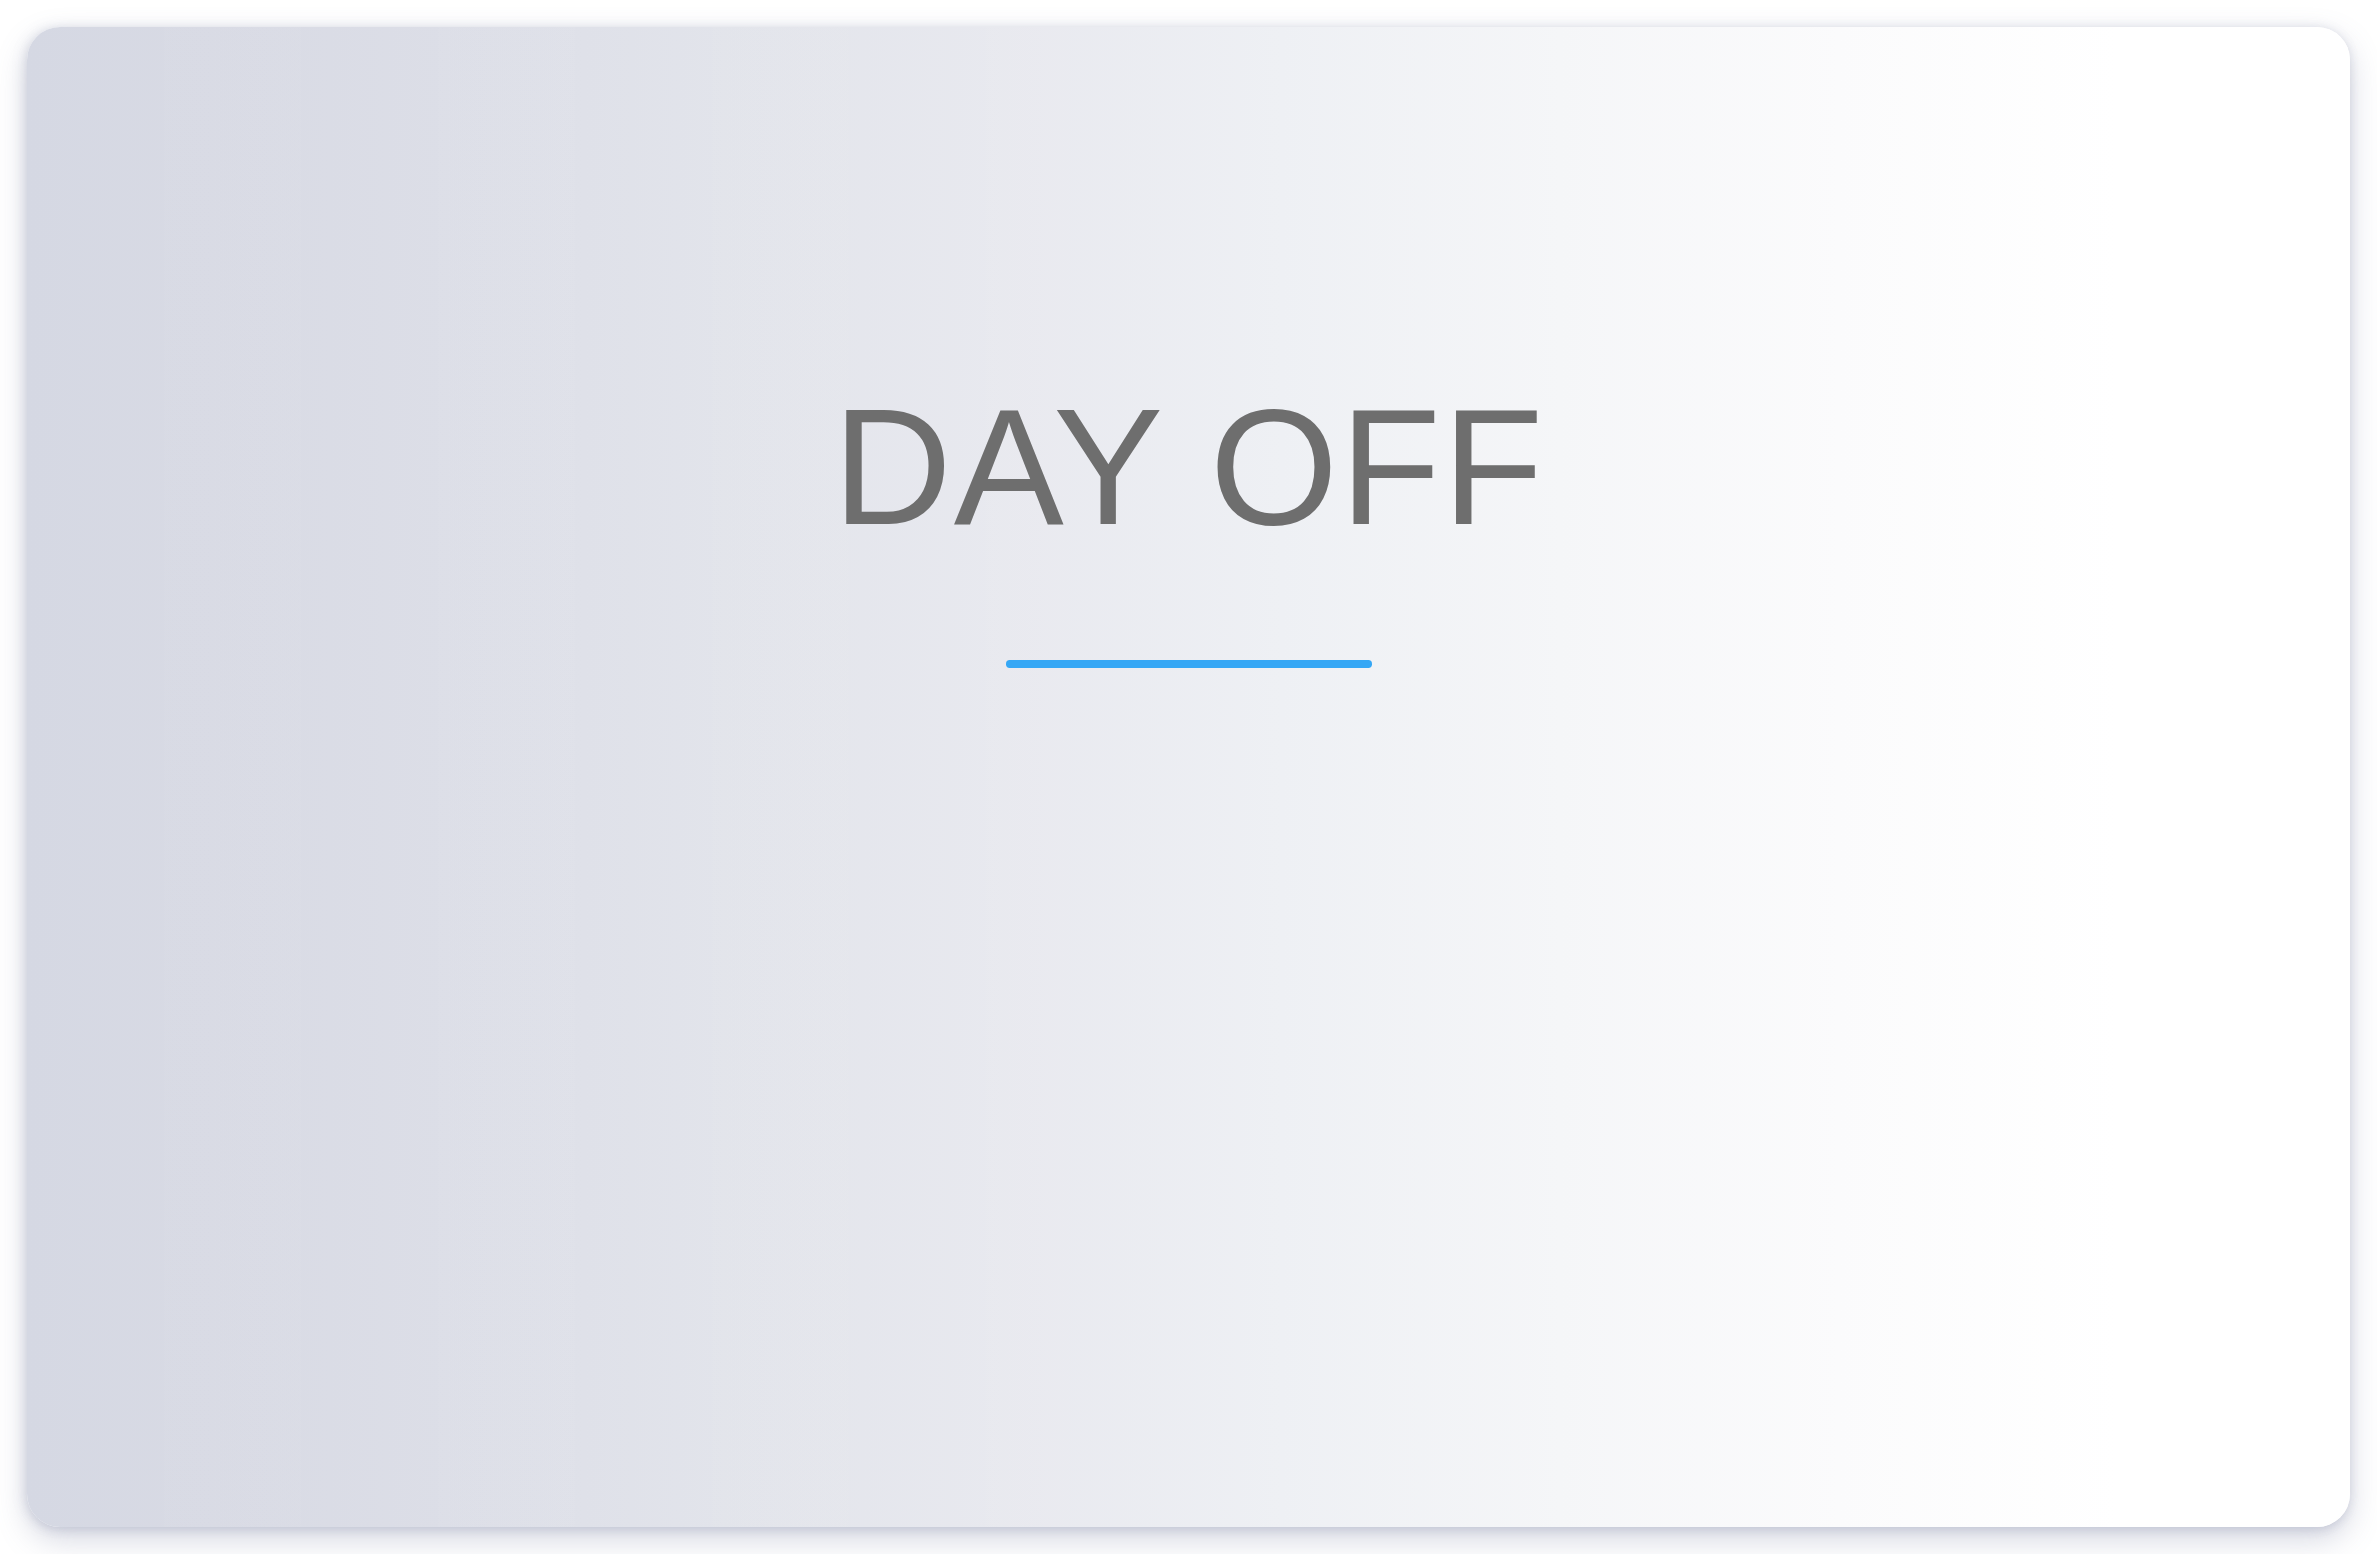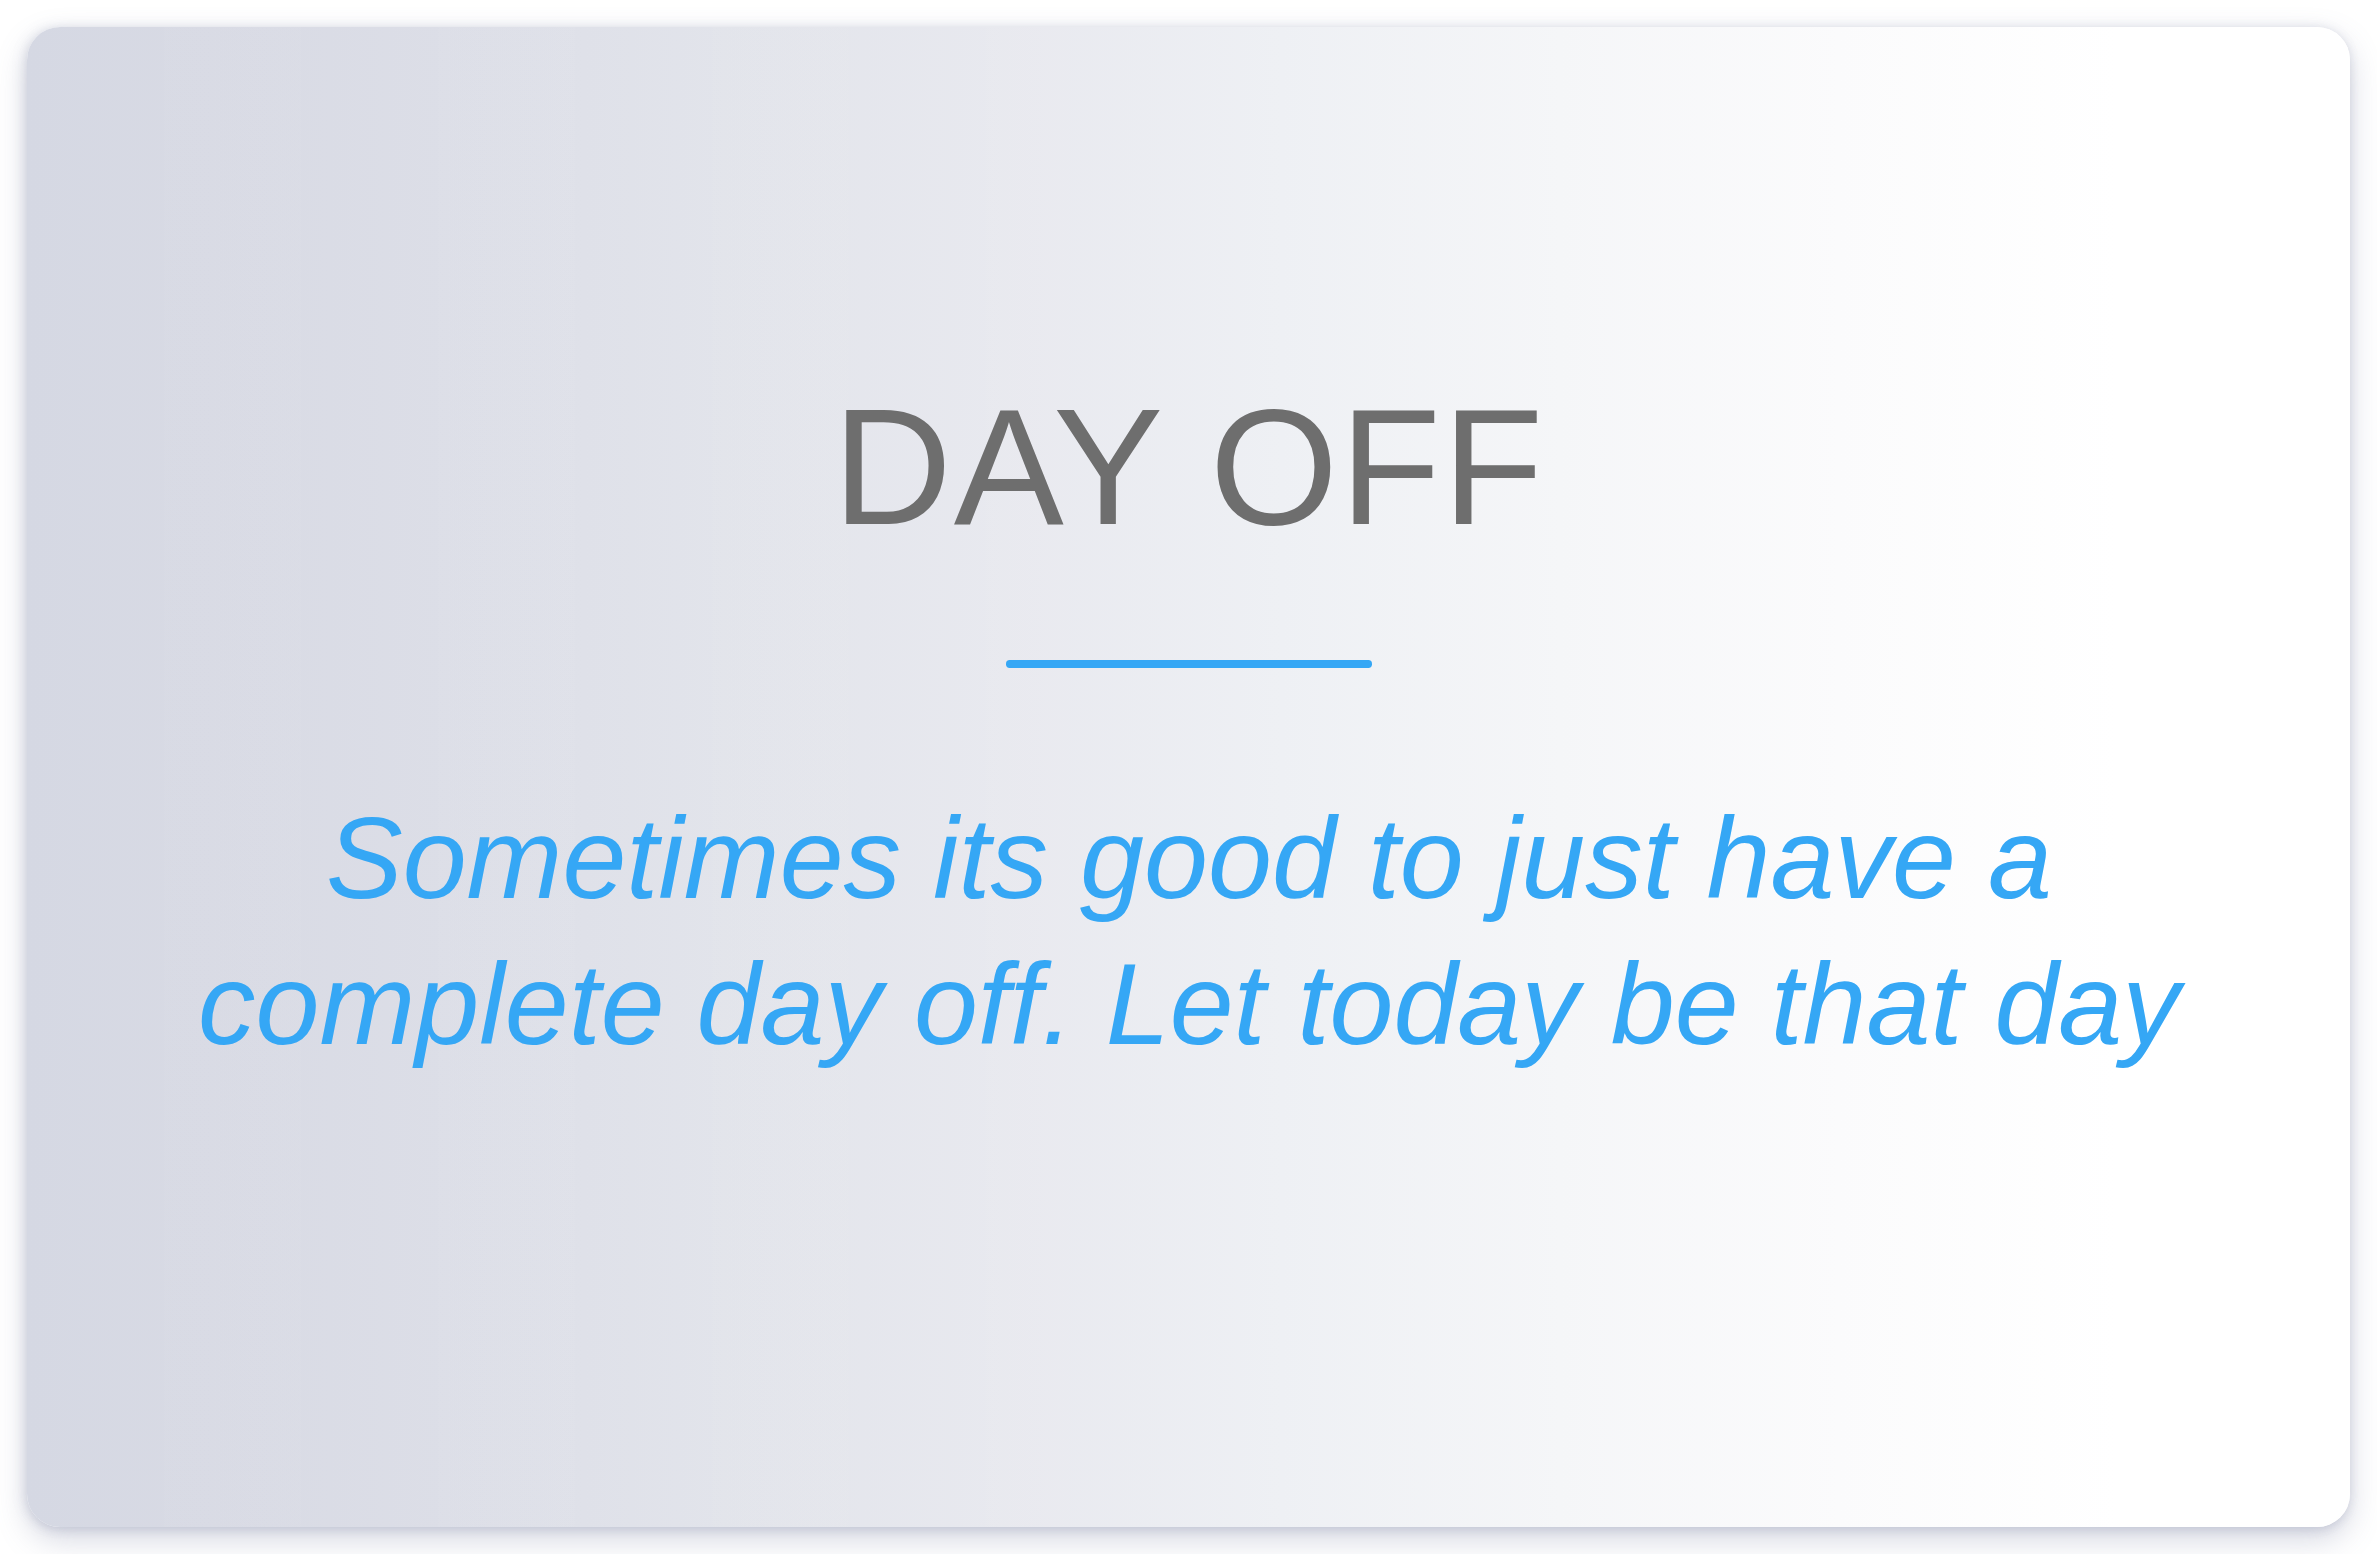--- a/index.html
+++ b/index.html
@@ -116,19 +116,18 @@
     <div class="card-banding"></div>
 
     <div class="card-inner">
 
       <div class="card-title">DAY OFF</div>
 
       <div class="divider-wrap">
         <div class="divider"></div>
       </div>
 
-      <div class="quote-text">Sometimes its good to just have a complete day off. Let today be that day</div>
 
     </div>
   </div>
 
 </div>
 
 
 </body></html>

